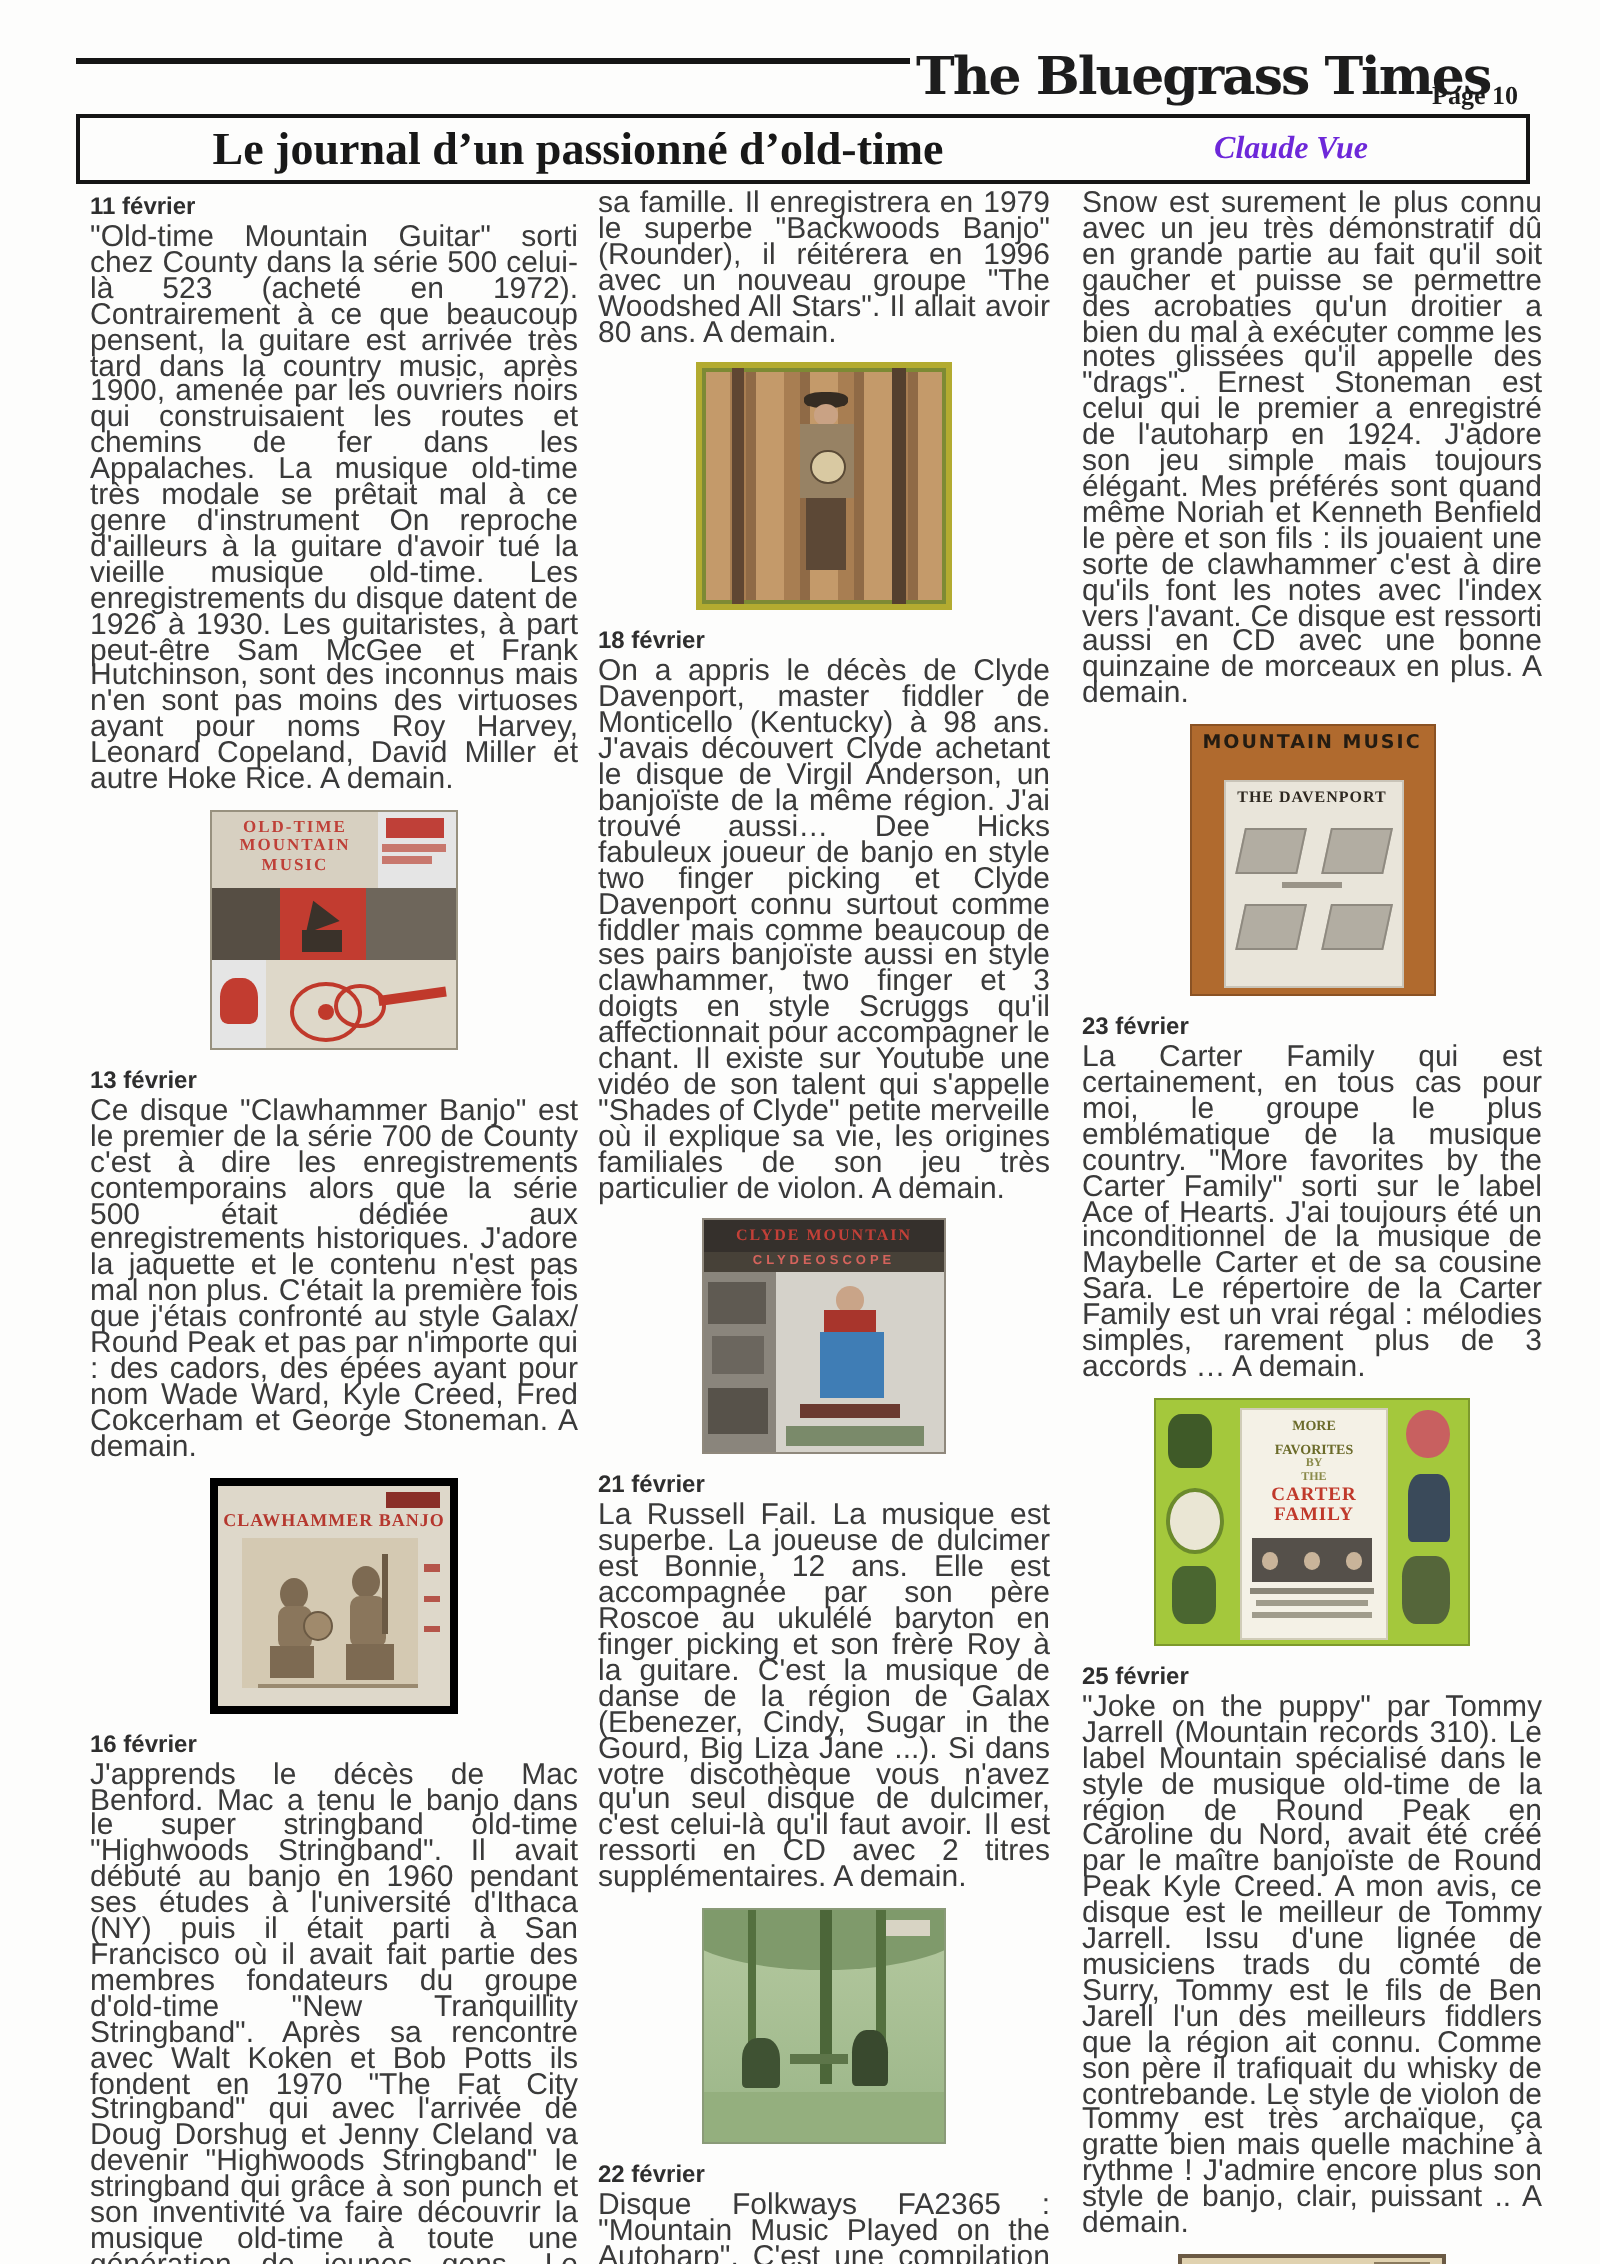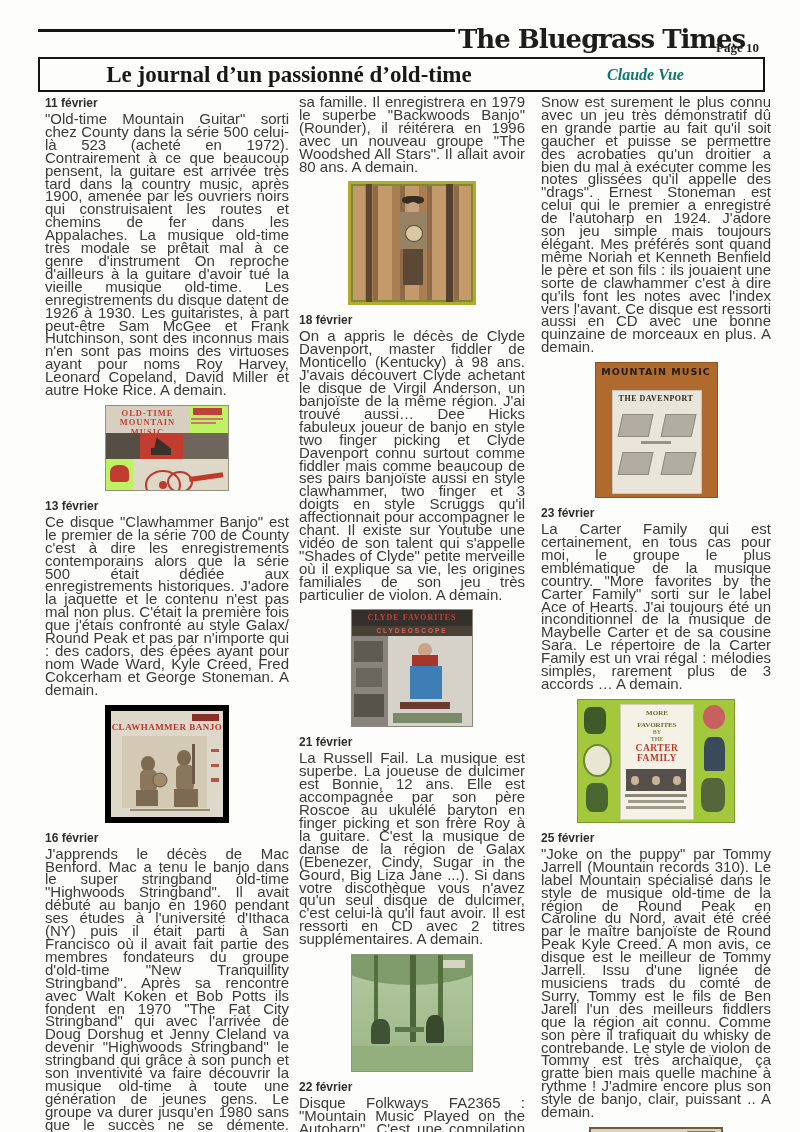--- a/index.html
+++ b/index.html
@@ -9,50 +9,50 @@
   .top-rule{position:absolute;left:38px;top:29px;width:417px;height:3px;background:#151515;}
   .masthead{position:absolute;left:458px;top:24px;font-family:"DejaVu Serif",serif;font-weight:bold;
             font-size:26px;color:#1d1d1d;letter-spacing:-1px;white-space:nowrap;}
   .pageno{position:absolute;left:716px;top:40px;font-family:"Liberation Serif",serif;font-weight:bold;
           font-size:13px;color:#1d1d1d;}
   .title-box{position:absolute;left:38px;top:57px;width:727px;height:35px;border:2px solid #151515;
              box-sizing:border-box;display:flex;align-items:center;}
   .article-title{flex:1;text-align:center;font-family:"Liberation Serif",serif;font-weight:bold;
                  font-size:23px;color:#181818;padding-left:10px;}
   .author{width:235px;text-align:center;font-family:"Liberation Serif",serif;font-weight:bold;
-          font-style:italic;font-size:16px;color:#0f766e;}
+          font-style:italic;font-size:16px;color:#6d28d9;}
   
   .cols{position:absolute;left:45px;top:96px;width:726px;display:flex;}
   .col1{width:244px;margin-right:10px;}
   .col2{width:226px;margin-right:16px;}
   .col3{width:230px;}
   .date{font-size:12px;font-weight:bold;color:#2e2e2e;margin:6px 0 3px 0;}
   .date.first{margin-top:0;}
   .body{font-size:15px;line-height:12.9px;text-align:justify;margin:0 0 2px 0;color:#3a3a3a;}
   
   .album{position:relative;overflow:hidden;box-sizing:border-box;margin:8px auto;}
   .album .abs{position:absolute;}
   
-  .c1{width:124px;height:86px;background:#bef264;border:1px solid #98917f;}
+  .c1{width:124px;height:120px;background:#e5e5e5;border:1px solid #98917f;}
   .c1 .t1{left:0;top:0;width:68%;height:32%;background:#d7d0c1;text-align:center;padding-top:3px;
           font-family:"Liberation Serif",serif;font-weight:bold;font-size:8.5px;line-height:9.5px;
           letter-spacing:1px;color:#bf4038;}
   .c1 .lab{left:71%;top:3%;width:24%;height:8%;background:#bf4038;}
   .c1 .tt{left:70%;top:14%;width:26%;height:3%;background:#c8786e;}
   .c1 .tt2{left:70%;top:19%;width:20%;height:3%;background:#c8786e;}
   .c1 .ph1{left:0;top:32%;width:28%;height:31%;background:#564e44;}
   .c1 .ph2{left:28%;top:32%;width:35%;height:31%;background:#c23c30;}
   .c1 .ph3{left:63%;top:32%;width:37%;height:31%;background:#6e665b;}
   .c1 .horn{left:36%;top:37%;width:0;height:0;border-left:9px solid transparent;border-right:9px solid transparent;
             border-bottom:14px solid #3a322a;transform:rotate(-20deg);}
   .c1 .box{left:37%;top:50%;width:16%;height:9%;background:#3a322a;}
   .c1 .car{left:3%;top:70%;width:16%;height:20%;background:#c23c30;border-radius:40% 40% 20% 20%;}
   .c1 .gtr{left:22%;top:63%;width:78%;height:37%;background:#ded8c9;}
   
-  .c2{width:124px;height:118px;background:#ded8ca;border:6px solid #000000;}
+  .c2{width:124px;height:118px;background:#ded8ca;border:4px solid #000000;}
   .c2 .lab{left:72%;top:3%;width:24%;height:7%;background:#8a2f28;}
   .c2 .title{left:0;top:11%;width:100%;text-align:center;font-family:"Liberation Serif",serif;
              font-weight:bold;font-size:9px;letter-spacing:.5px;color:#b5372e;}
   .c2 .sk{left:10%;top:24%;width:76%;height:68%;background:#d4c9b2;}
   .c2 .r1{left:89%;top:36%;width:7%;height:3%;background:#b5554a;}
   .c2 .r2{left:89%;top:50%;width:7%;height:3%;background:#b5554a;}
   .c2 .r3{left:89%;top:64%;width:7%;height:3%;background:#b5554a;}
   
   .c3{width:128px;height:124px;border:3px solid #b3ab30;background:
       repeating-linear-gradient(90deg,#c49a6a 0 14px,#a87e52 14px 22px,#8f6a46 22px 27px);}
@@ -219,21 +219,21 @@
         <div class="abs head"></div>
         <div class="abs bod"></div>
         <div class="abs bjo"></div>
         <div class="abs leg"></div>
       </div>
 
       <div class="date">18 février</div>
       <p class="body">On a appris le décès de Clyde Davenport, master fiddler de Monticello (Kentucky) à 98 ans. J'avais découvert Clyde achetant le disque de Virgil Anderson, un banjoïste de la même région. J'ai trouvé aussi… Dee Hicks fabuleux joueur de banjo en style two finger picking et Clyde Davenport connu surtout comme fiddler mais comme beaucoup de ses pairs banjoïste aussi en style clawhammer, two finger et 3 doigts en style Scruggs qu'il affectionnait pour accompagner le chant. Il existe sur Youtube une vidéo de son talent qui s'appelle "Shades of Clyde" petite merveille où il explique sa vie, les origines familiales de son jeu très particulier de violon. A demain.</p>
 
       <div class="album c4">
-        <div class="abs b1 cov-t">CLYDE FAVORITES</div>
+        <div class="abs b1 cov-t">CLYDE MOUNTAIN</div>
         <div class="abs b2 cov-t">CLYDEOSCOPE</div>
         <div class="abs col"></div>
         <div class="abs p1"></div>
         <div class="abs p2"></div>
         <div class="abs p3"></div>
         <div class="abs wall"></div>
         <div class="abs head"></div>
         <div class="abs shirt"></div>
         <div class="abs ovr"></div>
         <div class="abs bench"></div>

